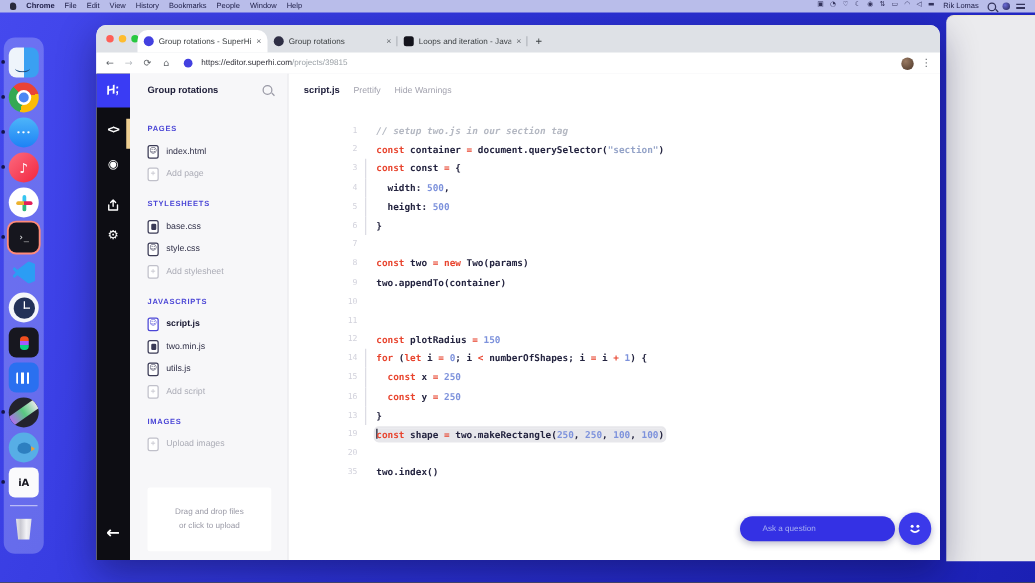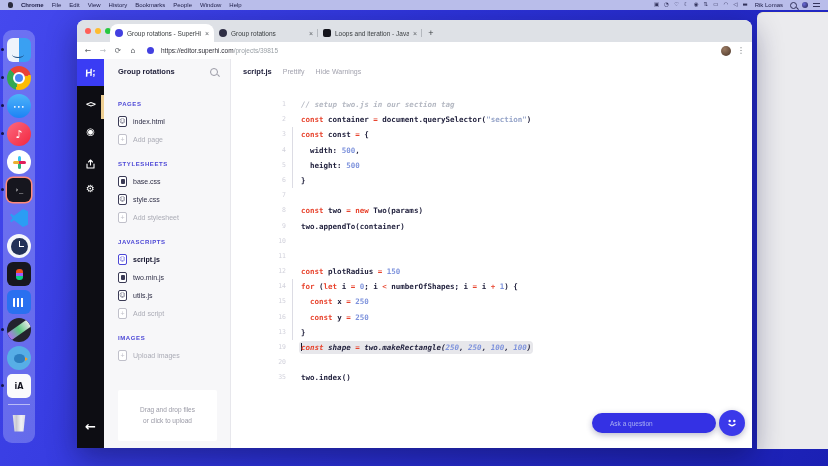--- a/index.html
+++ b/index.html
@@ -132,21 +132,21 @@
   .code-line{display:flex;height:15.2px;line-height:15.2px;font-size:7.5px;}
   .ln{width:55px;text-align:right;color:#d2d2dc;font-size:6.5px;flex:0 0 auto;}
   .gsp{width:15px;flex:0 0 auto;box-sizing:border-box;}
   .gsp.guide{border-left:1px solid #dcdce4;margin-left:6px;width:9px;}
   .code-text{white-space:pre;}
   .tk-c{color:#b4b8c2;font-style:italic;font-weight:bold;}
   .tk-k,.tk-o{color:#e8442e;font-weight:bold;}
   .tk-i,.tk-d{color:#23233f;font-weight:bold;}
   .tk-n{color:#7d92dc;font-weight:bold;}
   .tk-s{color:#94a3c8;font-weight:bold;}
-  .hl-bg{background:#e7e7eb;border-radius:2px;box-shadow:0 0 0 2px #e7e7eb;font-style:italic;}
+  .hl-bg{background:#e7e7eb;border-radius:2px;box-shadow:0 0 0 2px #e7e7eb;}
   .caret{display:inline-block;width:1px;height:8px;background:#1a1a2e;vertical-align:-1px;margin-right:-1px;}
   
   .ask-pill{position:absolute;left:515px;top:393px;width:124px;height:20px;border-radius:10px;background:#3431e4;
     color:#a9b0f2;font-family:"Liberation Sans",sans-serif;font-size:6.5px;display:flex;align-items:center;
     padding-left:18px;box-sizing:border-box;box-shadow:0 2px 6px rgba(20,20,80,.3);z-index:20;}
   .smiley{position:absolute;left:642px;top:390px;width:26px;height:26px;border-radius:50%;background:#3b39ea;
     display:flex;align-items:center;justify-content:center;box-shadow:0 2px 6px rgba(20,20,80,.3);z-index:20;}
 </style>
 </head>
 <body>

